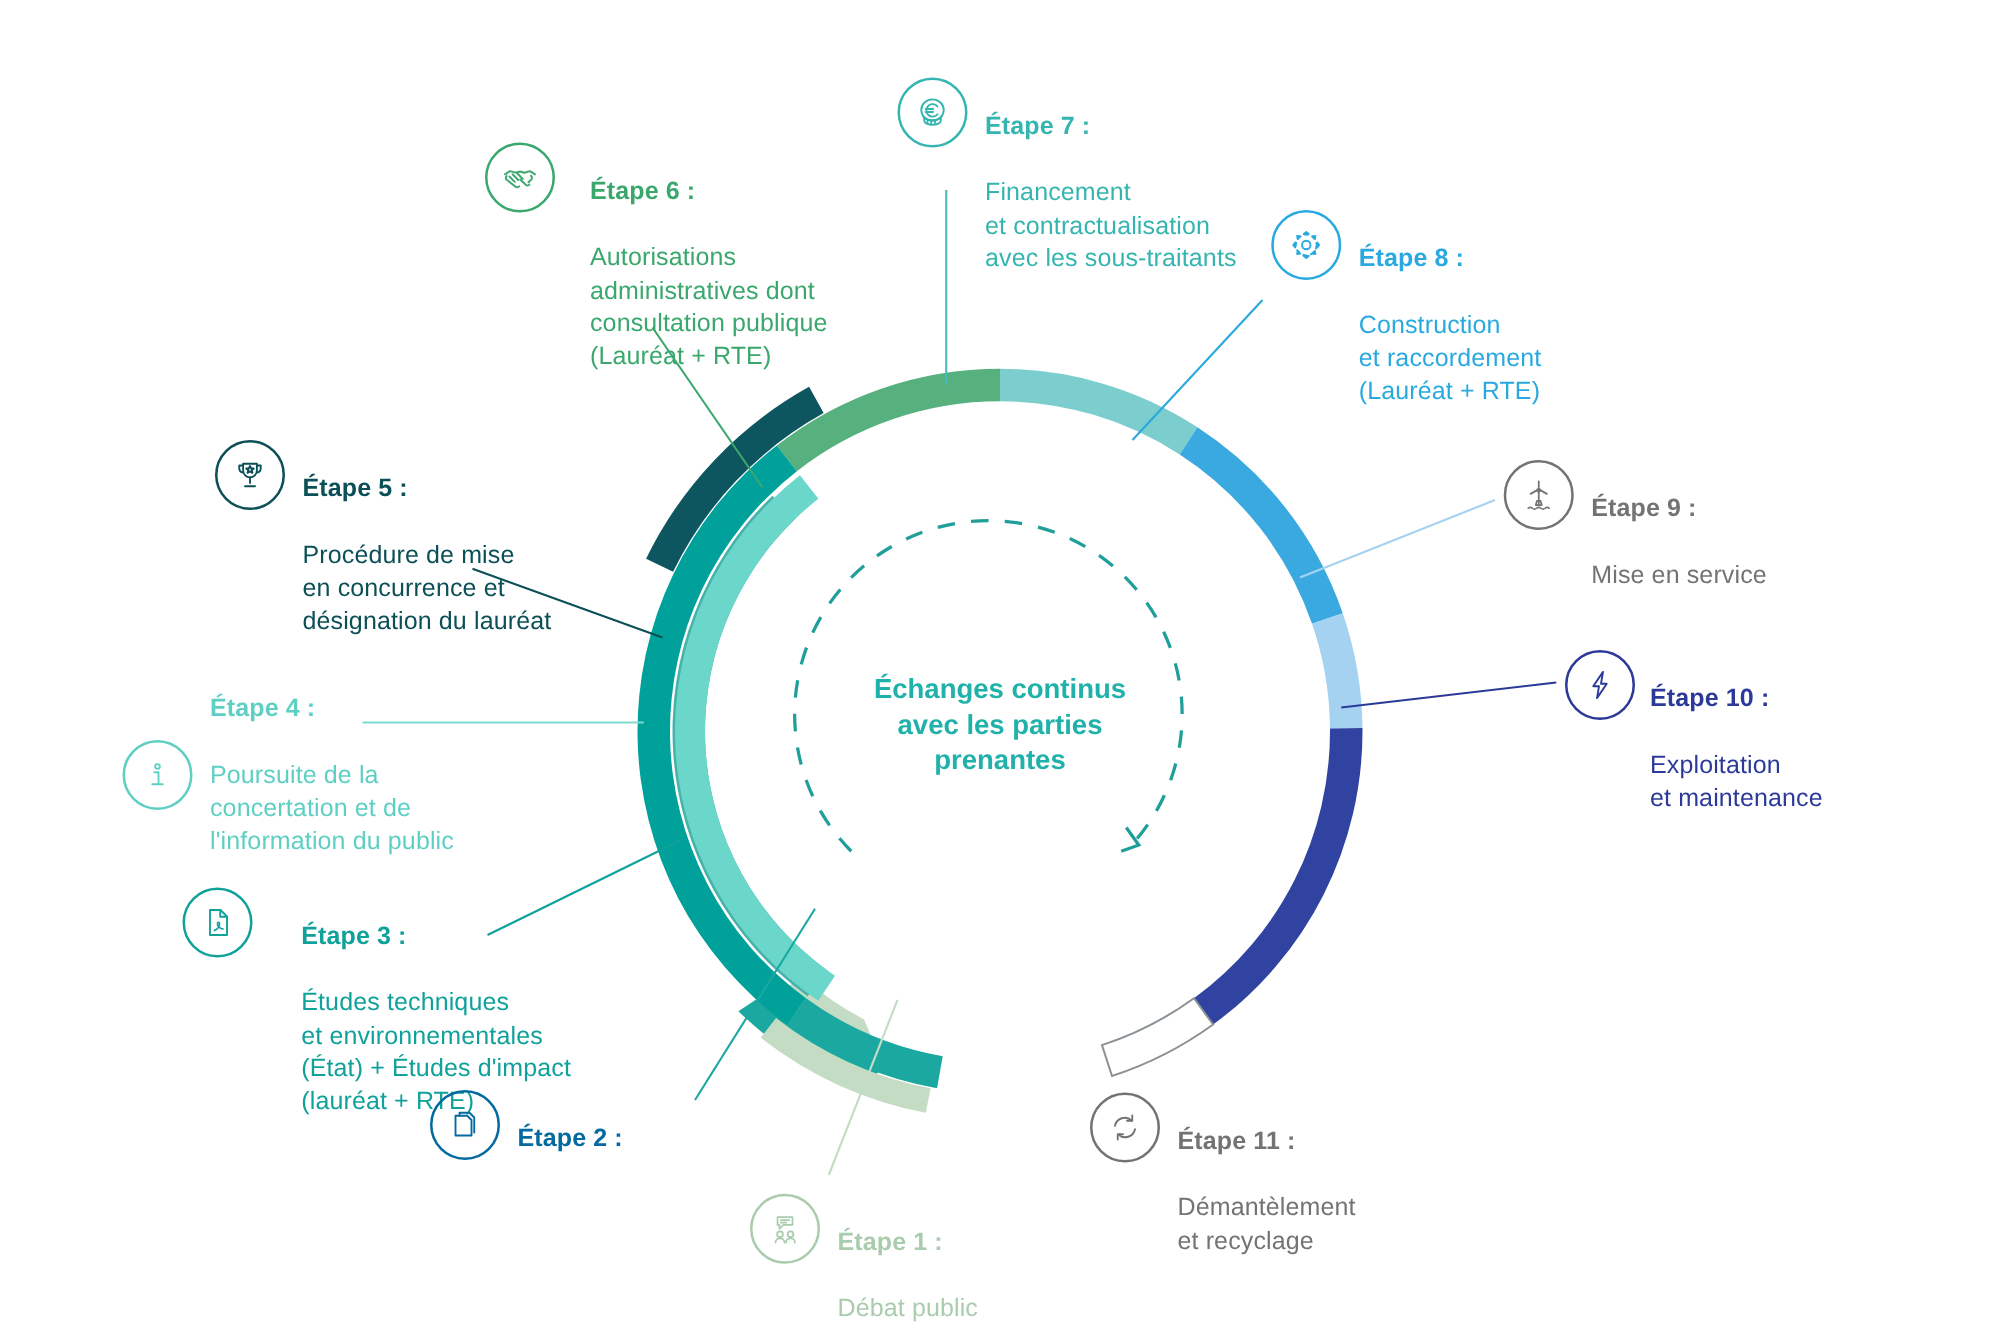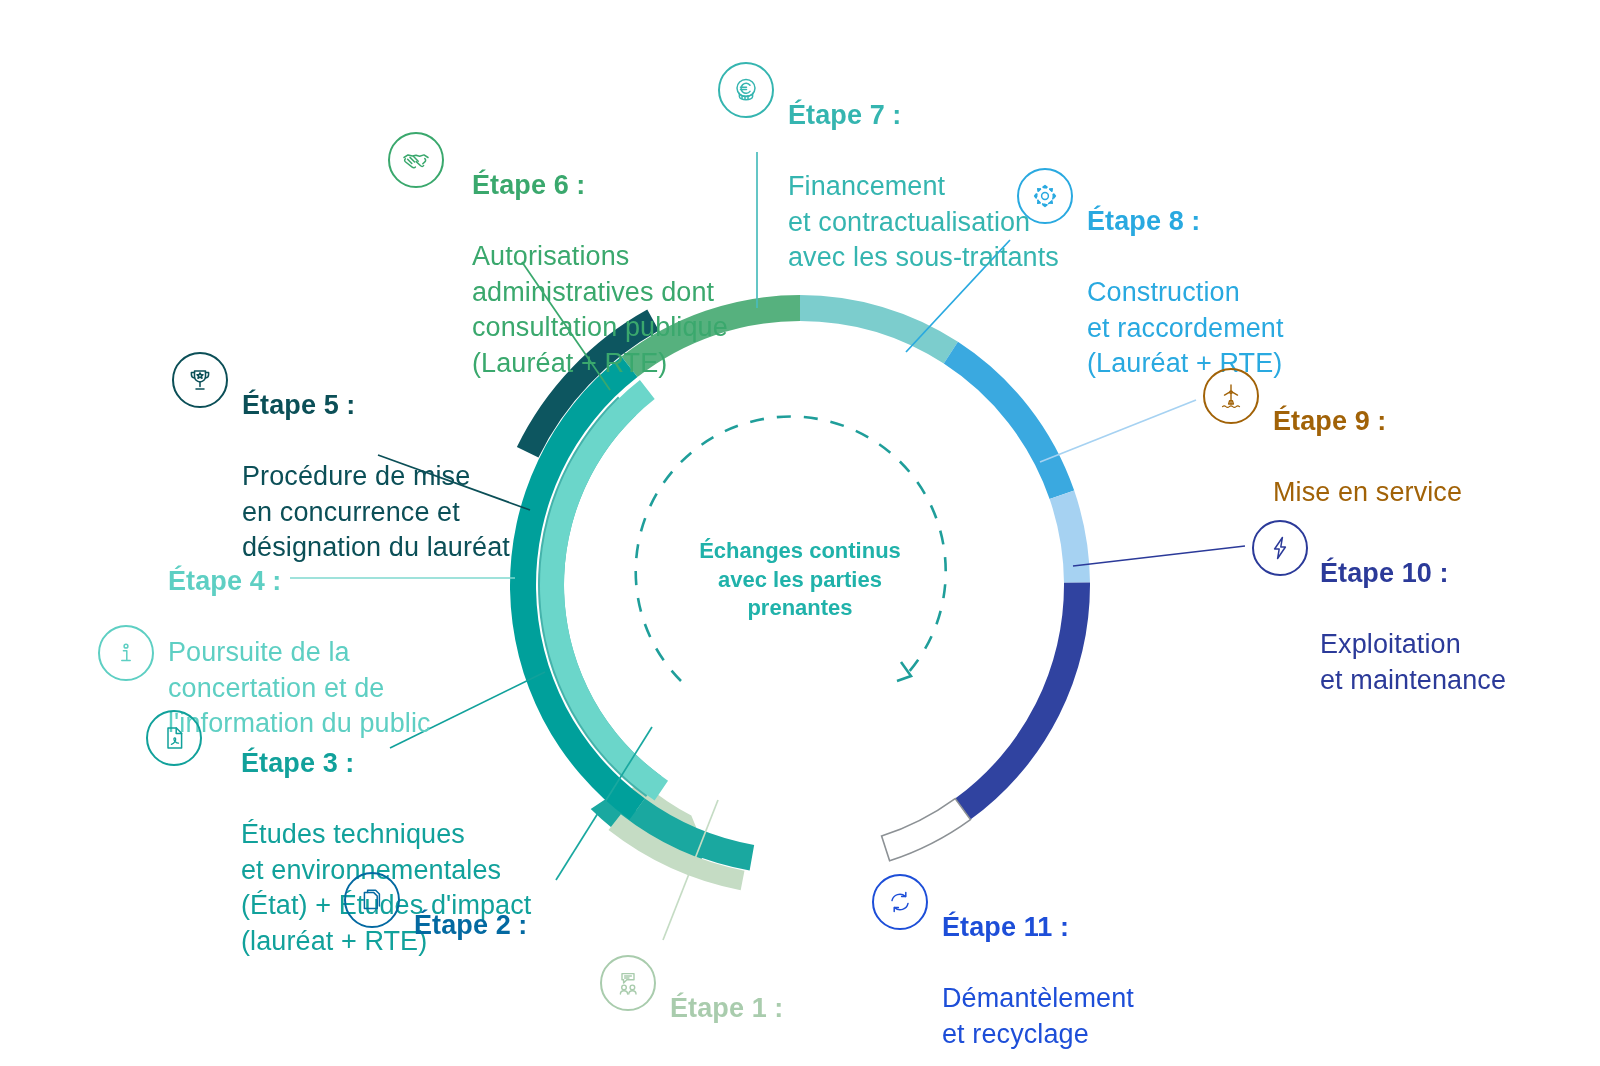--- a/index.html
+++ b/index.html
@@ -10,21 +10,21 @@
     font-family:"Liberation Sans", sans-serif;
     position:relative;
     overflow:hidden;
     -webkit-font-smoothing:antialiased;
   }
   #stage{position:absolute;inset:0;}
   svg.layer{position:absolute;left:0;top:0;width:1600px;height:1066px;}
 
   
   .label{position:absolute;display:flex;align-items:flex-start;gap:14px;}
-  .lbl-text{line-height:1.32;font-size:27px;letter-spacing:.1px;white-space:pre-line;}
+  .lbl-text{line-height:1.32;font-size:20px;letter-spacing:.1px;white-space:pre-line;}
   .lbl-title{font-weight:bold;display:block;}
   .lbl-body{display:block;}
   .icon-circle{
     width:56px;height:56px;border-radius:50%;
     border:2px solid currentColor;
     flex:0 0 56px;
     display:flex;align-items:center;justify-content:center;
     box-sizing:border-box;
   }
   .icon-circle svg{display:block;}
@@ -98,21 +98,21 @@
       </svg>
     </span>
     <span class="lbl-text">
       <b class="lbl-title">Étape 7 :</b>
       <span class="lbl-body">Financement
 et contractualisation
 avec les sous-traitants</span>
     </span>
   </div>
 
-  <div class="label" style="left:388px;top:132px;color:#3aa86d;gap:28px;">
+  <div class="label" style="left:388px;top:114px;color:#3aa86d;gap:28px;">
     <span class="icon-circle">
       <svg width="32" height="32" viewBox="0 0 32 32" fill="none" stroke="currentColor" stroke-width="1.5" stroke-linejoin="round" stroke-linecap="round">
         <path d="M4 13.5l4-2.6 4.6 1.2 3.4-.9 3.6 1 4.4-1.3 4 2.6"></path>
         <path d="M7.6 15.2l4.2 4.3M10 13.4l4.6 4.6M13.6 12.4l4.6 4.8"></path>
         <path d="M5.4 14.8c-1.1 1.1-1 2.3.2 3.2l6.6 5.2c1.1.9 2.4.8 3.2-.2"></path>
         <path d="M16.2 17.6l4.4 4.2c1 .9 2.2.8 3-.2M24.8 14.6c1.1 1 1.1 2.3 0 3.3l-2 1.9"></path>
       </svg>
     </span>
     <span class="lbl-text">
       <b class="lbl-title">Étape 6 :</b>
@@ -133,21 +133,21 @@
       </svg>
     </span>
     <span class="lbl-text">
       <b class="lbl-title">Étape 8 :</b>
       <span class="lbl-body">Construction
 et raccordement
 (Lauréat + RTE)</span>
     </span>
   </div>
 
-  <div class="label" style="left:1203px;top:368px;color:#a16207;">
+  <div class="label" style="left:1203px;top:368px;color:#737373;">
     <span class="icon-circle">
       <svg width="32" height="32" viewBox="0 0 32 32" fill="none" stroke="currentColor" stroke-width="1.4" stroke-linecap="round" stroke-linejoin="round">
         <path d="M16 12.6V24"></path>
         <path d="M16 11.4V5M16.9 11.9l5.6 3.2M15.1 11.9l-5.6 3.2"></path>
         <circle cx="16" cy="12.2" r="1.2"></circle>
         <path d="M13.6 24h4.8l-1-3.4h-2.8z"></path>
         <path d="M7.5 26.6c1.2-1 2.2-1 3.4 0s2.2 1 3.4 0 2.2-1 3.4 0 2.2 1 3.4 0 2.2-1 3.4 0" stroke-width="1.2"></path>
       </svg>
     </span>
     <span class="lbl-text">
@@ -162,21 +162,21 @@
         <path d="M18.4 5.5L10.6 17h4.6l-1.6 9.5L21.4 15h-4.6z"></path>
       </svg>
     </span>
     <span class="lbl-text">
       <b class="lbl-title">Étape 10 :</b>
       <span class="lbl-body">Exploitation
 et maintenance</span>
     </span>
   </div>
 
-  <div class="label" style="left:872px;top:874px;color:#1d4ed8;">
+  <div class="label" style="left:872px;top:874px;color:#737373;">
     <span class="icon-circle">
       <svg width="32" height="32" viewBox="0 0 32 32" fill="none" stroke="currentColor" stroke-width="1.5" stroke-linecap="round" stroke-linejoin="round">
         <path d="M8 14.6a8 8 0 0 1 13.3-4.2"></path>
         <path d="M21.8 6.4v4.2h-4.2"></path>
         <path d="M24 17.4a8 8 0 0 1-13.3 4.2"></path>
         <path d="M10.2 25.6v-4.2h4.2"></path>
       </svg>
     </span>
     <span class="lbl-text">
       <b class="lbl-title">Étape 11 :</b>

